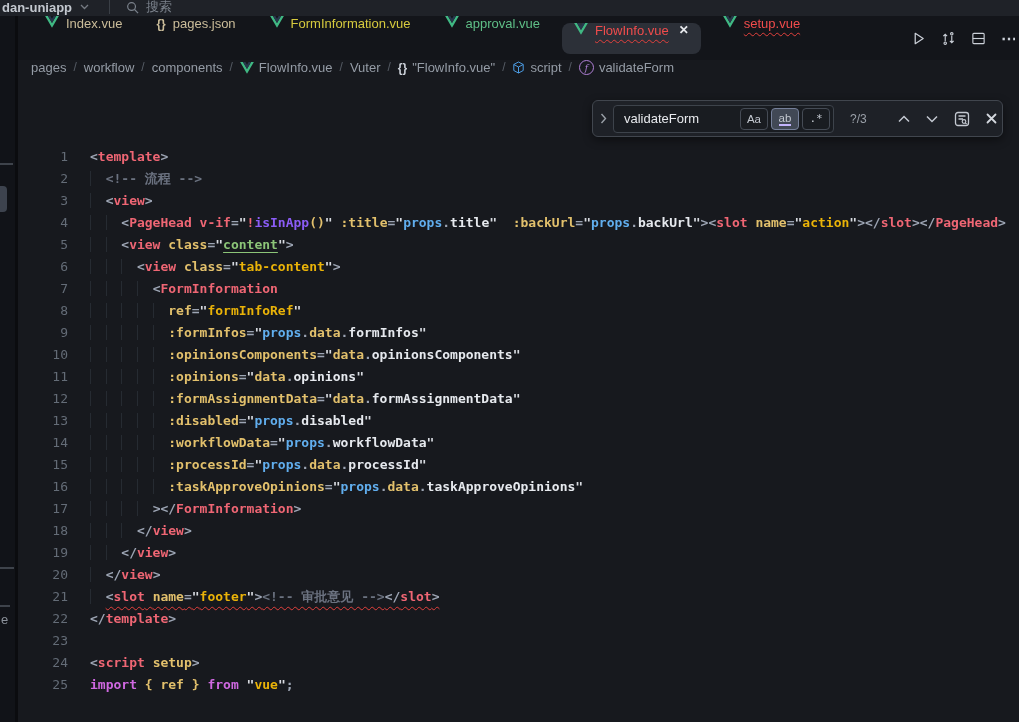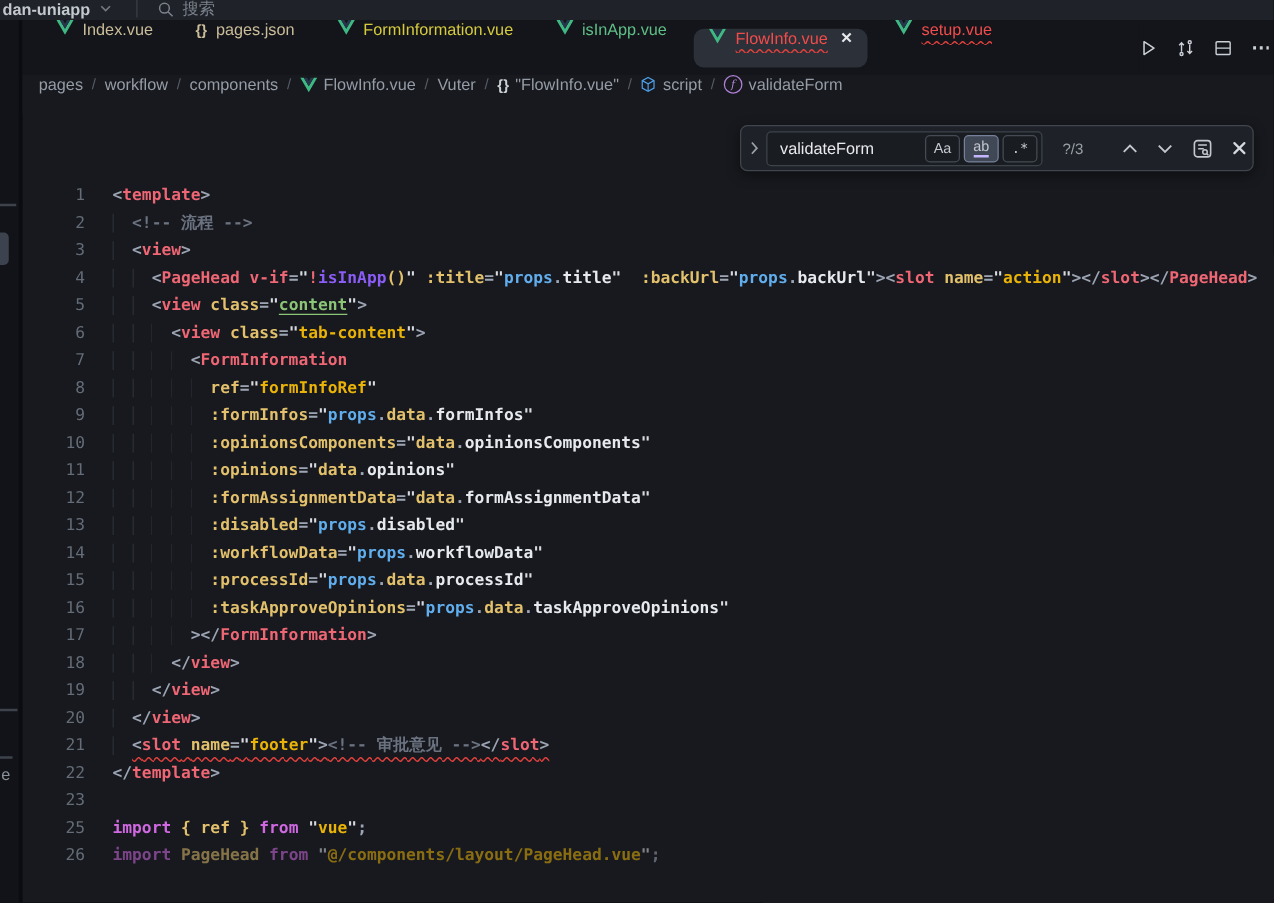--- a/index.html
+++ b/index.html
@@ -119,21 +119,21 @@
         </span>
         <span class="" style="color: rgb(214, 202, 62);">FormInformation.vue</span>
       </div>
       <div class="tab">
         <span>
           <svg width="14" height="12" viewBox="0 0 24 21">
             <path d="M0 0h4.8L12 12.3 19.2 0H24L12 20.6z" fill="#40b883"></path>
             <path d="M4.8 0h4.4L12 4.9 14.8 0h4.4L12 12.3z" fill="#27374b"></path>
           </svg>
         </span>
-        <span class="" style="color: rgb(95, 191, 135);">isInApp.vue</span>
+        <span class="" style="color: rgb(95, 191, 135);">approval.vue</span>
       </div>
       <div class="tab active">
         <span>
           <svg width="14" height="12" viewBox="0 0 24 21">
             <path d="M0 0h4.8L12 12.3 19.2 0H24L12 20.6z" fill="#40b883"></path>
             <path d="M4.8 0h4.4L12 4.9 14.8 0h4.4L12 12.3z" fill="#27374b"></path>
           </svg>
         </span>
         <span class="sq-label" style="color: rgb(241, 76, 76);">FlowInfo.vue</span>
         <span class="tab-close">✕</span>
@@ -284,17 +284,17 @@
       <div class="line"><span class="gutter">14</span><span class="lc"><span class="g">  </span><span class="g">  </span><span class="g">  </span><span class="g">  </span><span class="g">  </span><span class="attr">:workflowData</span><span class="pun">=</span><span class="q">"</span><span class="var">props</span><span class="pun">.</span><span class="prop">workflowData</span><span class="q">"</span></span></div>
       <div class="line"><span class="gutter">15</span><span class="lc"><span class="g">  </span><span class="g">  </span><span class="g">  </span><span class="g">  </span><span class="g">  </span><span class="attr">:processId</span><span class="pun">=</span><span class="q">"</span><span class="var">props</span><span class="pun">.</span><span class="yvar">data</span><span class="pun">.</span><span class="prop">processId</span><span class="q">"</span></span></div>
       <div class="line"><span class="gutter">16</span><span class="lc"><span class="g">  </span><span class="g">  </span><span class="g">  </span><span class="g">  </span><span class="g">  </span><span class="attr">:taskApproveOpinions</span><span class="pun">=</span><span class="q">"</span><span class="var">props</span><span class="pun">.</span><span class="yvar">data</span><span class="pun">.</span><span class="prop">taskApproveOpinions</span><span class="q">"</span></span></div>
       <div class="line"><span class="gutter">17</span><span class="lc"><span class="g">  </span><span class="g">  </span><span class="g">  </span><span class="g">  </span><span class="pun">&gt;&lt;/</span><span class="tag">FormInformation</span><span class="pun">&gt;</span></span></div>
       <div class="line"><span class="gutter">18</span><span class="lc"><span class="g">  </span><span class="g">  </span><span class="g">  </span><span class="pun">&lt;/</span><span class="tag">view</span><span class="pun">&gt;</span></span></div>
       <div class="line"><span class="gutter">19</span><span class="lc"><span class="g">  </span><span class="g">  </span><span class="pun">&lt;/</span><span class="tag">view</span><span class="pun">&gt;</span></span></div>
       <div class="line"><span class="gutter">20</span><span class="lc"><span class="g">  </span><span class="pun">&lt;/</span><span class="tag">view</span><span class="pun">&gt;</span></span></div>
       <div class="line"><span class="gutter">21</span><span class="lc"><span class="g">  </span><span class="sqwrap"><span class="pun">&lt;</span><span class="tag">slot</span><span class="pln"> </span><span class="attr">name</span><span class="pun">=</span><span class="q">"</span><span class="str">footer</span><span class="q">"</span><span class="pun">&gt;</span><span class="cmt">&lt;!-- 审批意见 --&gt;</span><span class="pun">&lt;/</span><span class="tag">slot</span><span class="pun">&gt;</span></span></span></div>
       <div class="line"><span class="gutter">22</span><span class="lc"><span class="pun">&lt;/</span><span class="tag">template</span><span class="pun">&gt;</span></span></div>
       <div class="line"><span class="gutter">23</span><span class="lc"></span></div>
+      <div class="line"><span class="gutter">24</span><span class="lc"><span class="pun">&lt;</span><span class="tag">script</span><span class="pln"> </span><span class="attr">setup</span><span class="pun">&gt;</span></span></div>
       <div class="line"><span class="gutter">25</span><span class="lc"><span class="kw">import</span><span class="pln"> </span><span class="gold">{</span><span class="pln"> </span><span class="gold">ref</span><span class="pln"> </span><span class="gold">}</span><span class="pln"> </span><span class="kw">from</span><span class="pln"> </span><span class="q">"</span><span class="str">vue</span><span class="q">"</span><span class="pun">;</span></span></div>
-      <div class="line dim"><span class="gutter">26</span><span class="lc"><span class="kw">import</span><span class="pln"> </span><span class="attr">PageHead</span><span class="pln"> </span><span class="kw">from</span><span class="pln"> </span><span class="q">"</span><span class="str">@/components/layout/PageHead.vue</span><span class="q">"</span><span class="pun">;</span></span></div>
     </div>
 
 </div>
 
 </body></html>

